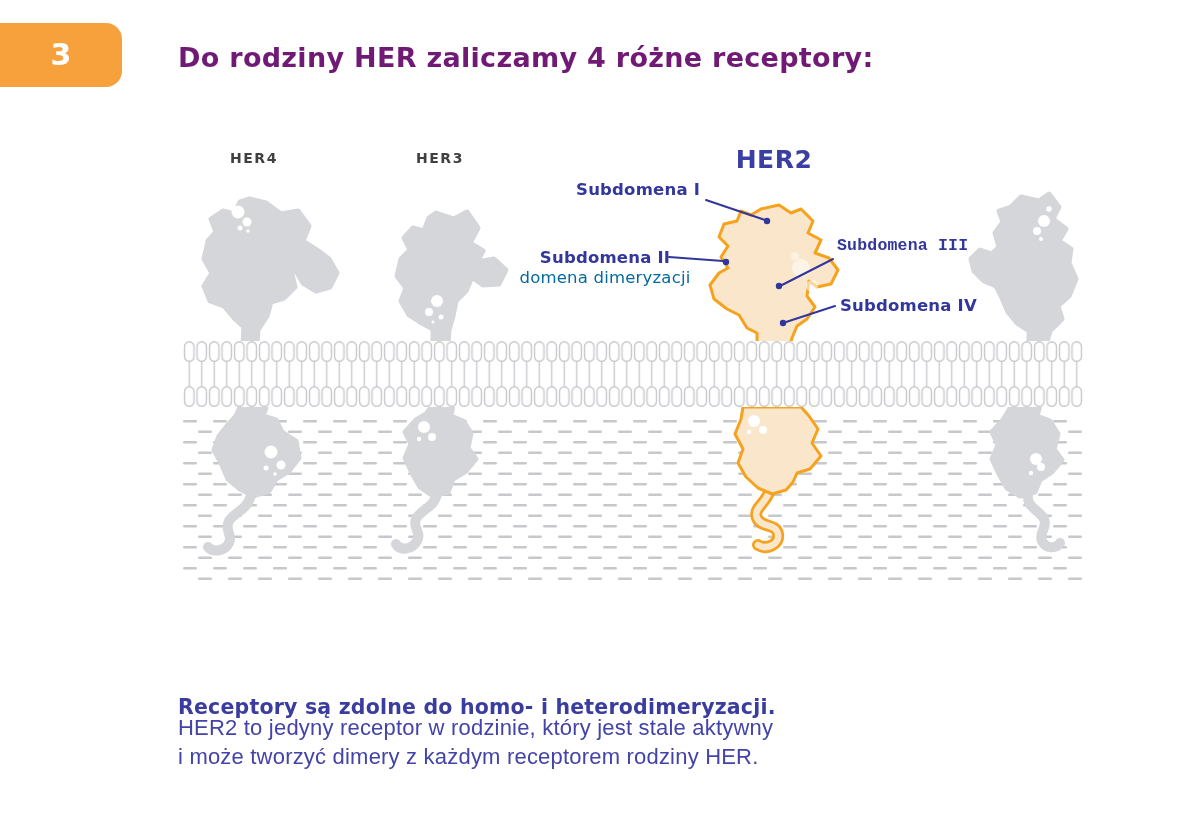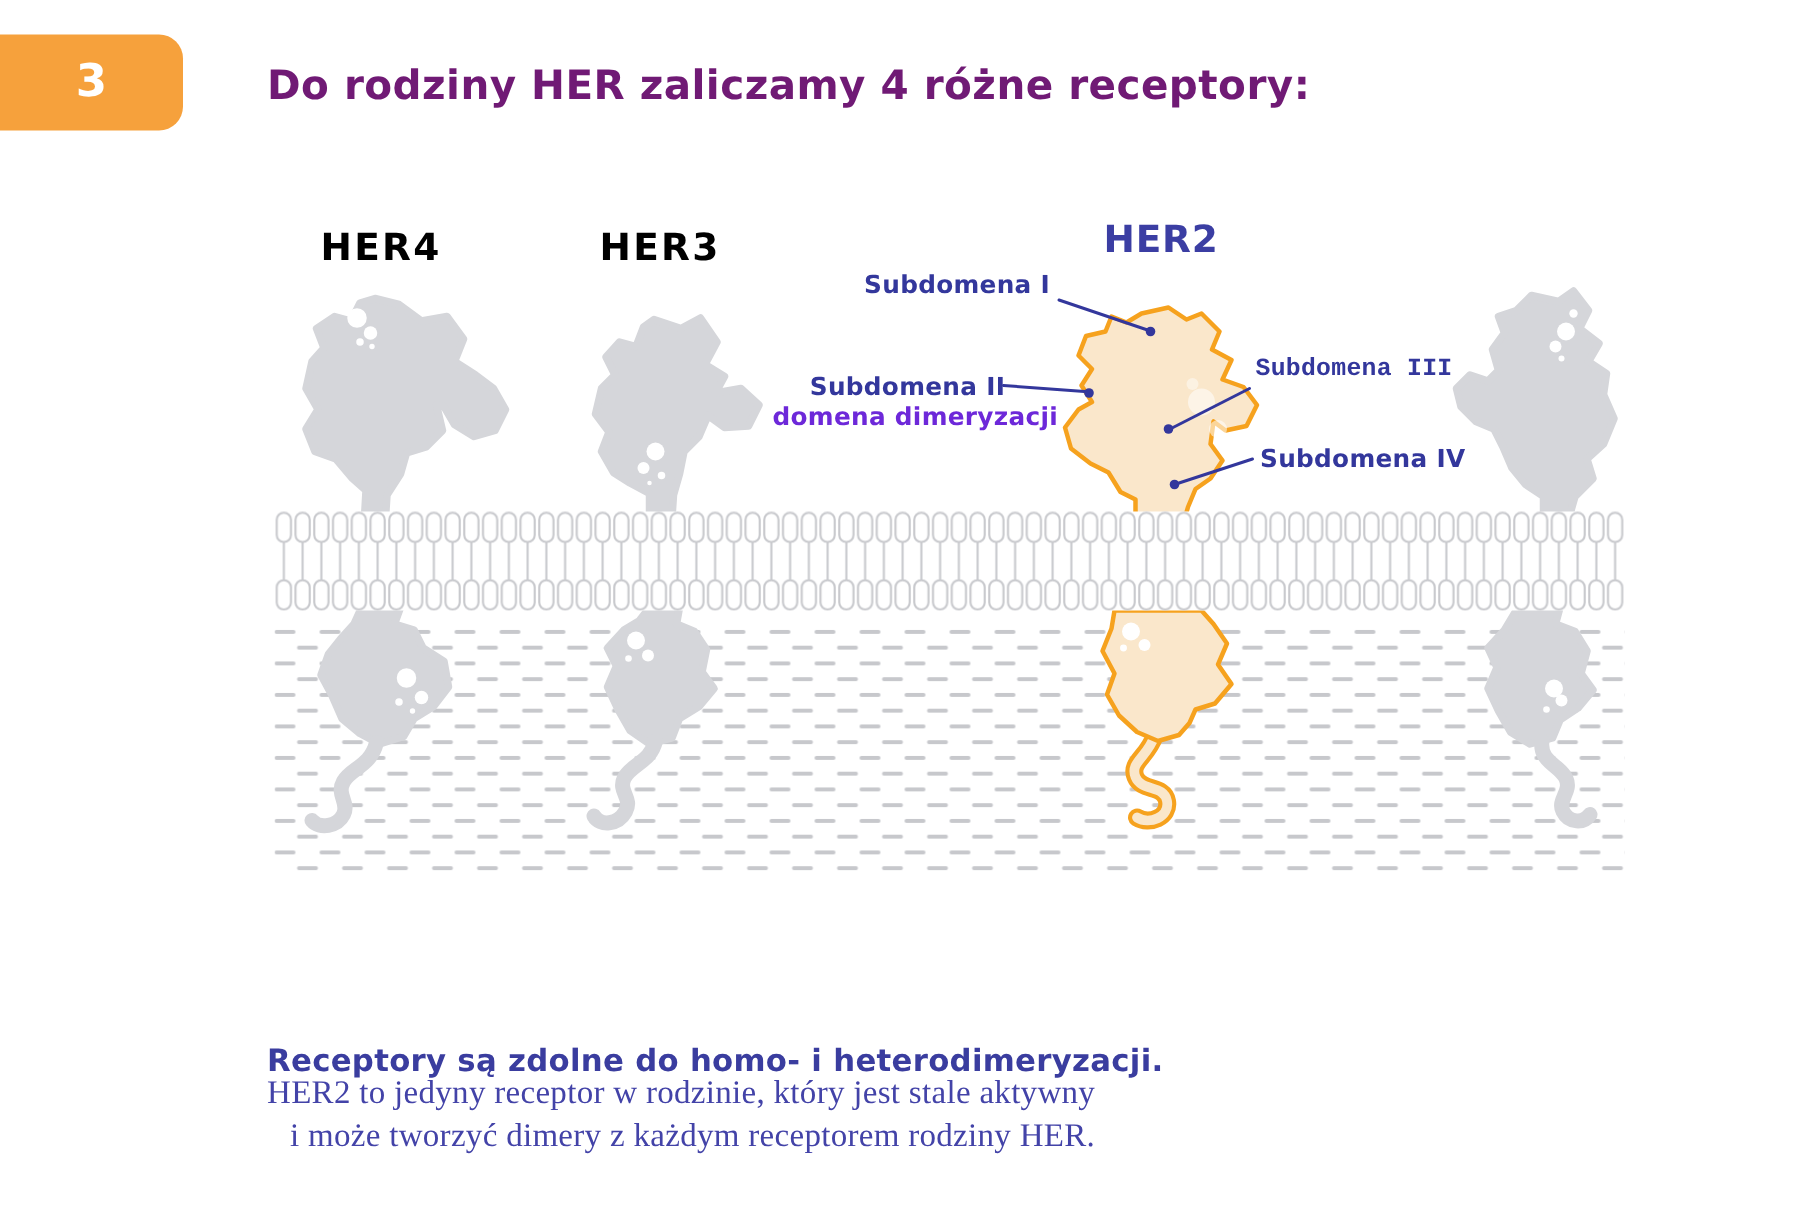--- a/index.html
+++ b/index.html
@@ -42,68 +42,67 @@
     position: absolute;
     left: 0;
     top: 140px;
     width: 1200px;
     height: 460px;
   }
   .receptor-label {
     position: absolute;
     text-align: center;
     font-weight: bold;
-    font-size: 25px;
-    color: #000000;
+    font-size: 14px;
+    color: #404040;
     letter-spacing: 1.5px;
     white-space: nowrap;
   }
   .receptor-label.her2 {
     font-size: 25px;
     color: #3B3EA3;
     letter-spacing: 0.5px;
   }
   .annotation {
     position: absolute;
     font-size: 16.5px;
     font-weight: bold;
     color: #33379C;
     letter-spacing: 0.2px;
     white-space: nowrap;
   }
   .annotation .sub {
-    font-weight: bold;
-    color: #6d28d9;
+    font-weight: normal;
+    color: #0369a1;
     margin-top: 1px;
   }
   .ann-right { text-align: right; }
   .ann-center { text-align: center; }
   .footer-bold {
     position: absolute;
     left: 178px;
     top: 650px;
     font-size: 20.5px;
     font-weight: bold;
     color: #3A3D9F;
     letter-spacing: 0.2px;
     white-space: nowrap;
     margin-top: 45px;
   }
   .footer-para {
     position: absolute;
     left: 178px;
     top: 713px;
     margin: 0;
-    font-family: Liberation Serif, serif;
+    font-family: Liberation Sans, sans-serif;
     font-size: 22px;
     color: #4343A8;
     line-height: 29px;
     letter-spacing: 0.2px;
     white-space: nowrap;
-    text-align: right;
   }
 </style>
 </head>
 <body>
 
 <div class="page">
 
   <div class="badge">3</div>
 
   <h1 class="title">Do rodziny HER zaliczamy 4 różne receptory:</h1>

